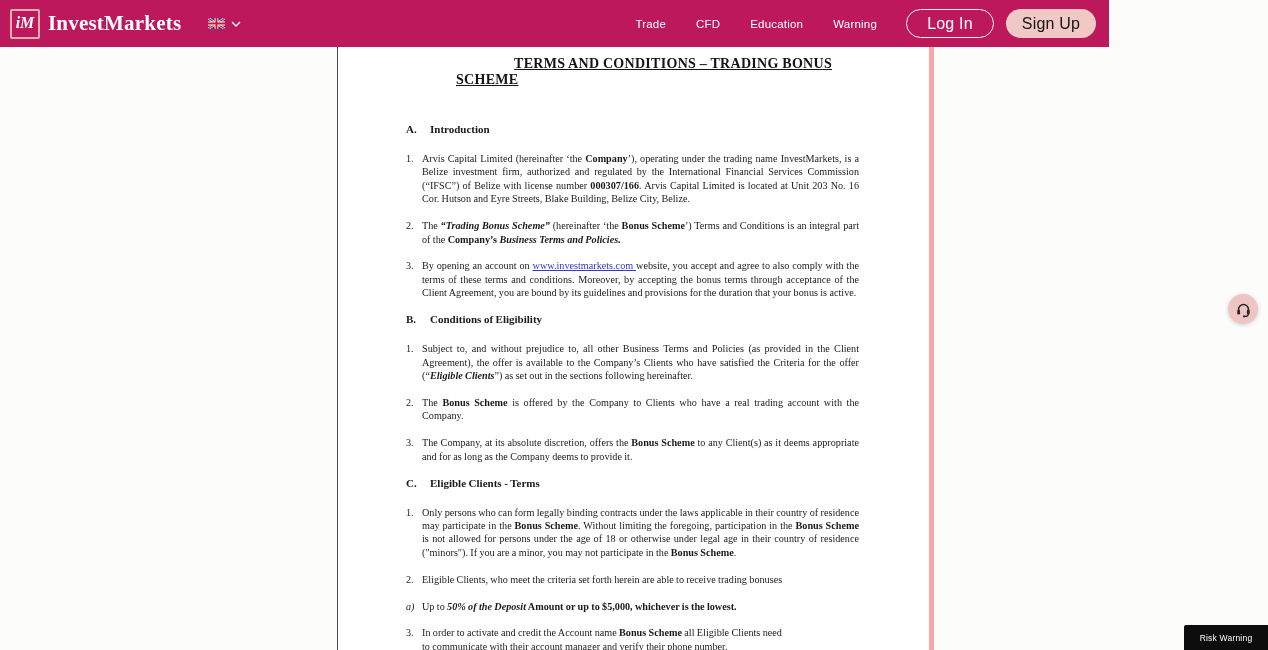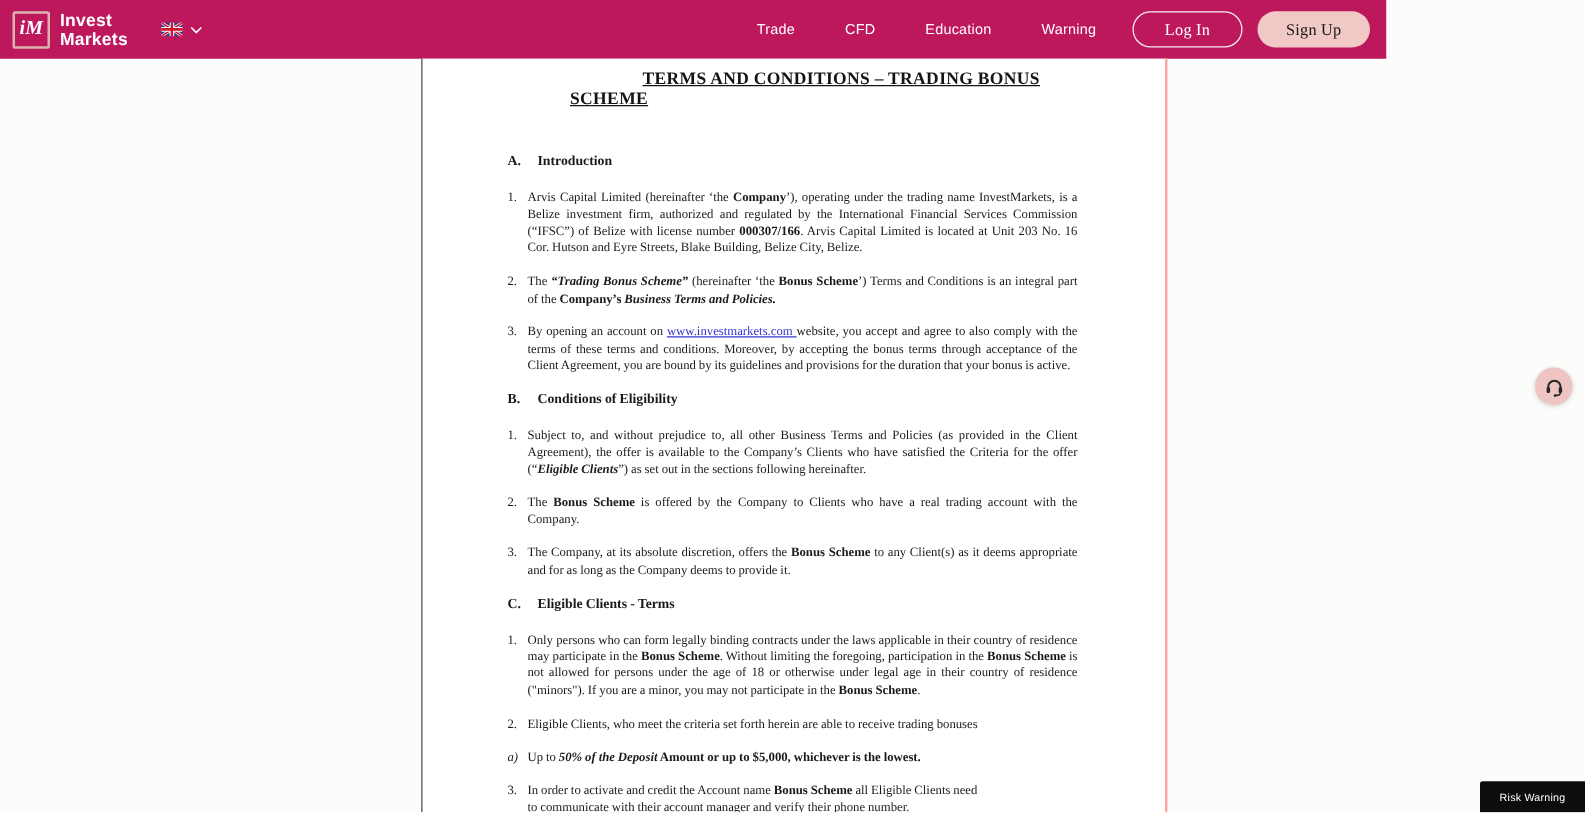--- a/index.html
+++ b/index.html
@@ -8,36 +8,36 @@
   .canvas { position:relative; width:1268px; height:650px; background:#fcfcfa; overflow:hidden; }
 
   
   .topbar { position:absolute; left:0; top:0; width:1109px; height:47px; background:#be185d;
             display:flex; align-items:center; }
   .logo { display:flex; align-items:center; gap:8px; margin-left:10px; cursor:pointer; }
   .logo-mark { width:30px; height:30px; border:2px solid #dbb3ae; border-radius:2px;
                display:flex; align-items:center; justify-content:center;
                color:#fff; font-family:"Liberation Serif", serif; font-style:italic;
                font-weight:700; font-size:16px; padding-bottom:2px; }
-  .logo-word { display:flex; flex-direction:column; color:#fff;
-               font-family:Liberation Sans, sans-serif; font-weight:700;
-               font-size:14px; line-height:15px; letter-spacing:.2px; }
+  .logo-word { display:flex; flex-direction:row; color:#fff;
+               font-family:Liberation Serif, serif; font-weight:700;
+               font-size:21px; line-height:15px; letter-spacing:.2px; }
   .lang { display:flex; align-items:center; gap:6px; margin-left:27px; cursor:pointer; }
   .flag { width:17px; height:11px; border-radius:1px; display:block; }
   .chev { display:block; }
-  .nav { display:flex; gap:40px; margin-left:auto; color:#fff; font-size:11.5px; letter-spacing:.2px; }
+  .nav { display:flex; gap:30px; margin-left:auto; color:#fff; font-size:11.5px; letter-spacing:.2px; }
   .nav-item { cursor:pointer; }
-  .btn { height:29px; border-radius:15px; font-size:13px; font-family:Liberation Serif, serif;
+  .btn { height:29px; border-radius:15px; font-size:16px; font-family:Liberation Sans, sans-serif;
          cursor:pointer; letter-spacing:.2px; }
   .btn-login { margin-left:29px; width:88px; background:transparent; border:1px solid #f2f2f2; color:#fff; }
   .btn-signup { margin-left:12px; margin-right:13px; width:90px; background:#f0c8c5; border:none; color:#161616; }
 
   
   .doc-page { position:absolute; left:337px; top:47px; width:597px; height:603px; background:#fff;
-              border-left:1px solid #4c4c4c; border-right:2px solid #fca5a5; overflow:hidden; }
+              border-left:1px solid #4c4c4c; border-right:5px solid #fca5a5; overflow:hidden; }
   .doc-content { padding:9px 70px 0 68px; font-family:"Liberation Serif", serif;
                  font-size:10.2px; line-height:13.4px; color:#1a1a1a; word-spacing:-.2px; }
   .doc-title { font-family:"Liberation Serif", serif; font-size:14px; font-weight:700;
                line-height:15.5px; letter-spacing:.3px; text-decoration:underline;
                margin:0 0 36px 50px; width:400px; text-indent:58px; text-align:left; color:#141414; }
   .doc-heading { display:flex; font-weight:700; font-size:11px; line-height:13px; margin:0 0 16px; }
   .doc-heading .marker { flex:0 0 24px; }
   .doc-item { display:flex; margin-bottom:13.5px; text-align:justify; }
   .doc-item.left { text-align:left; }
   .doc-item .marker { flex:0 0 16px; }

